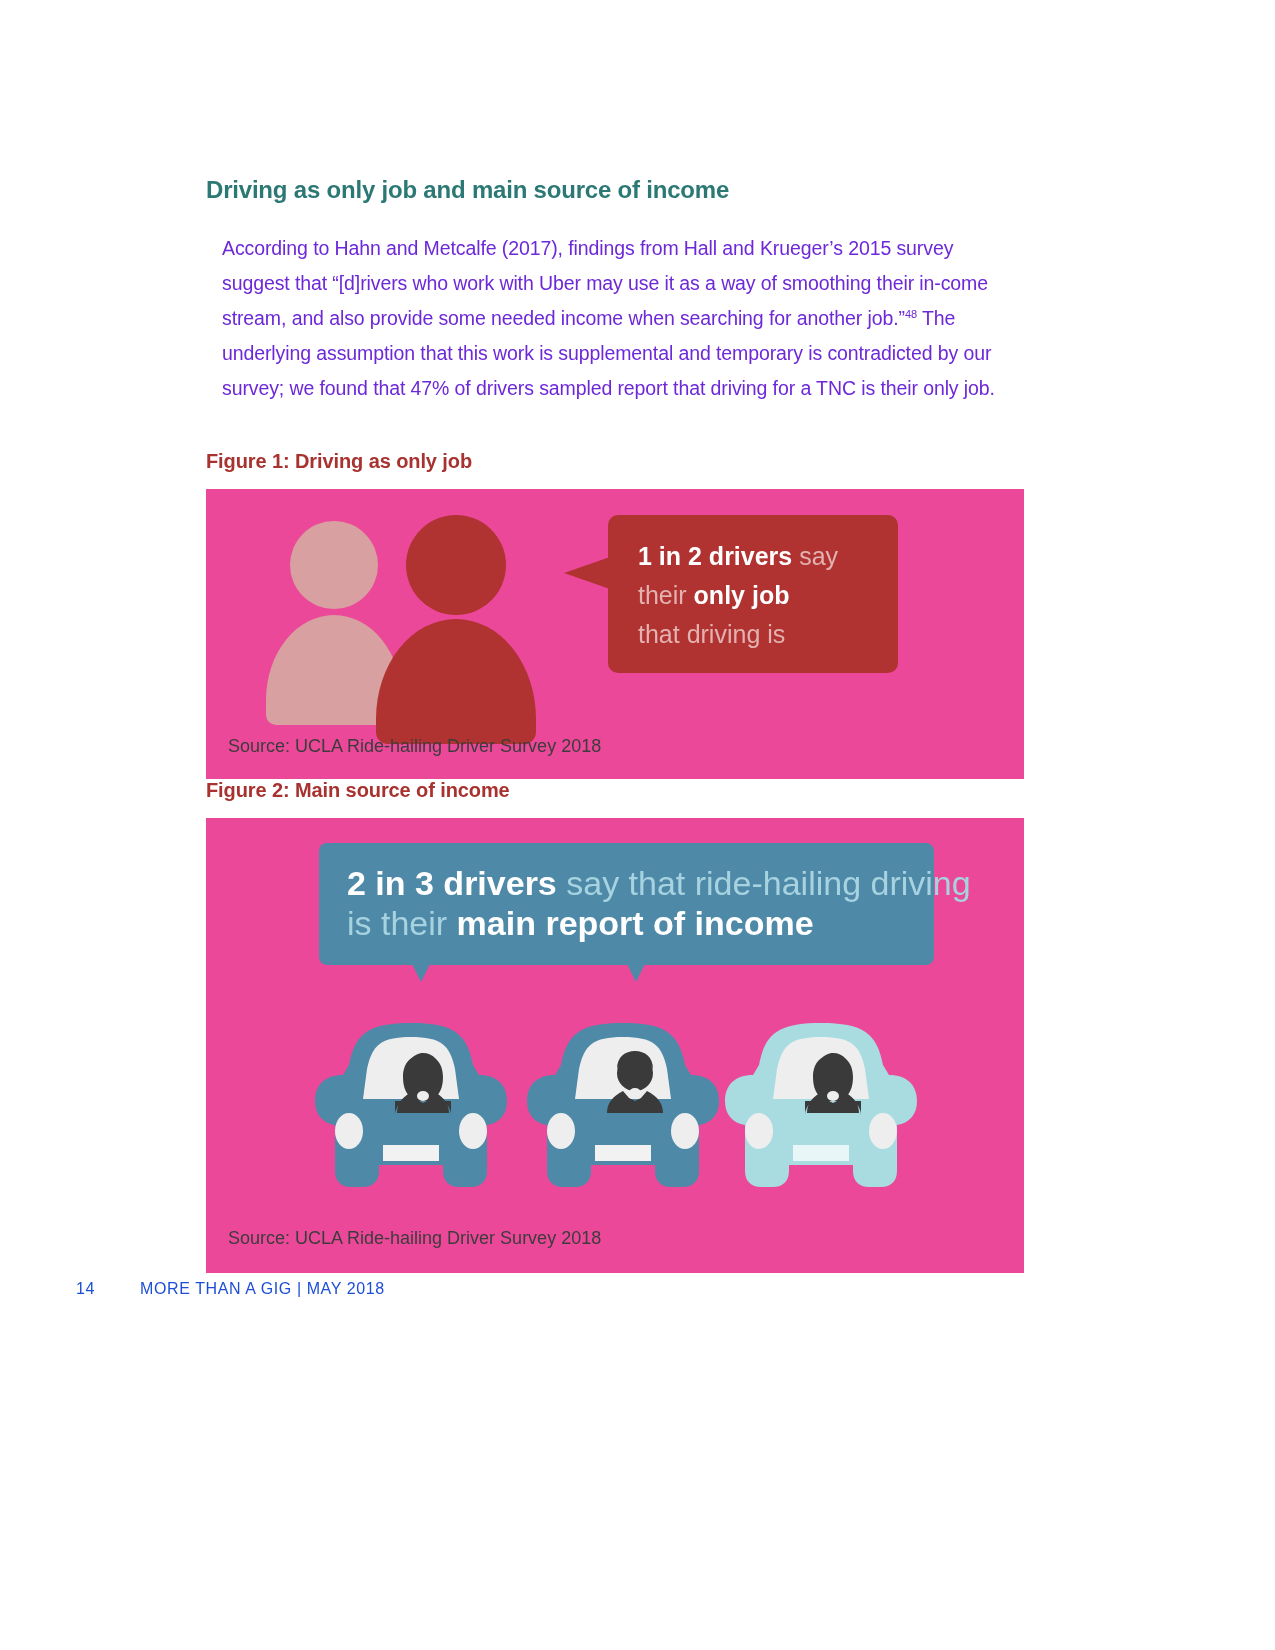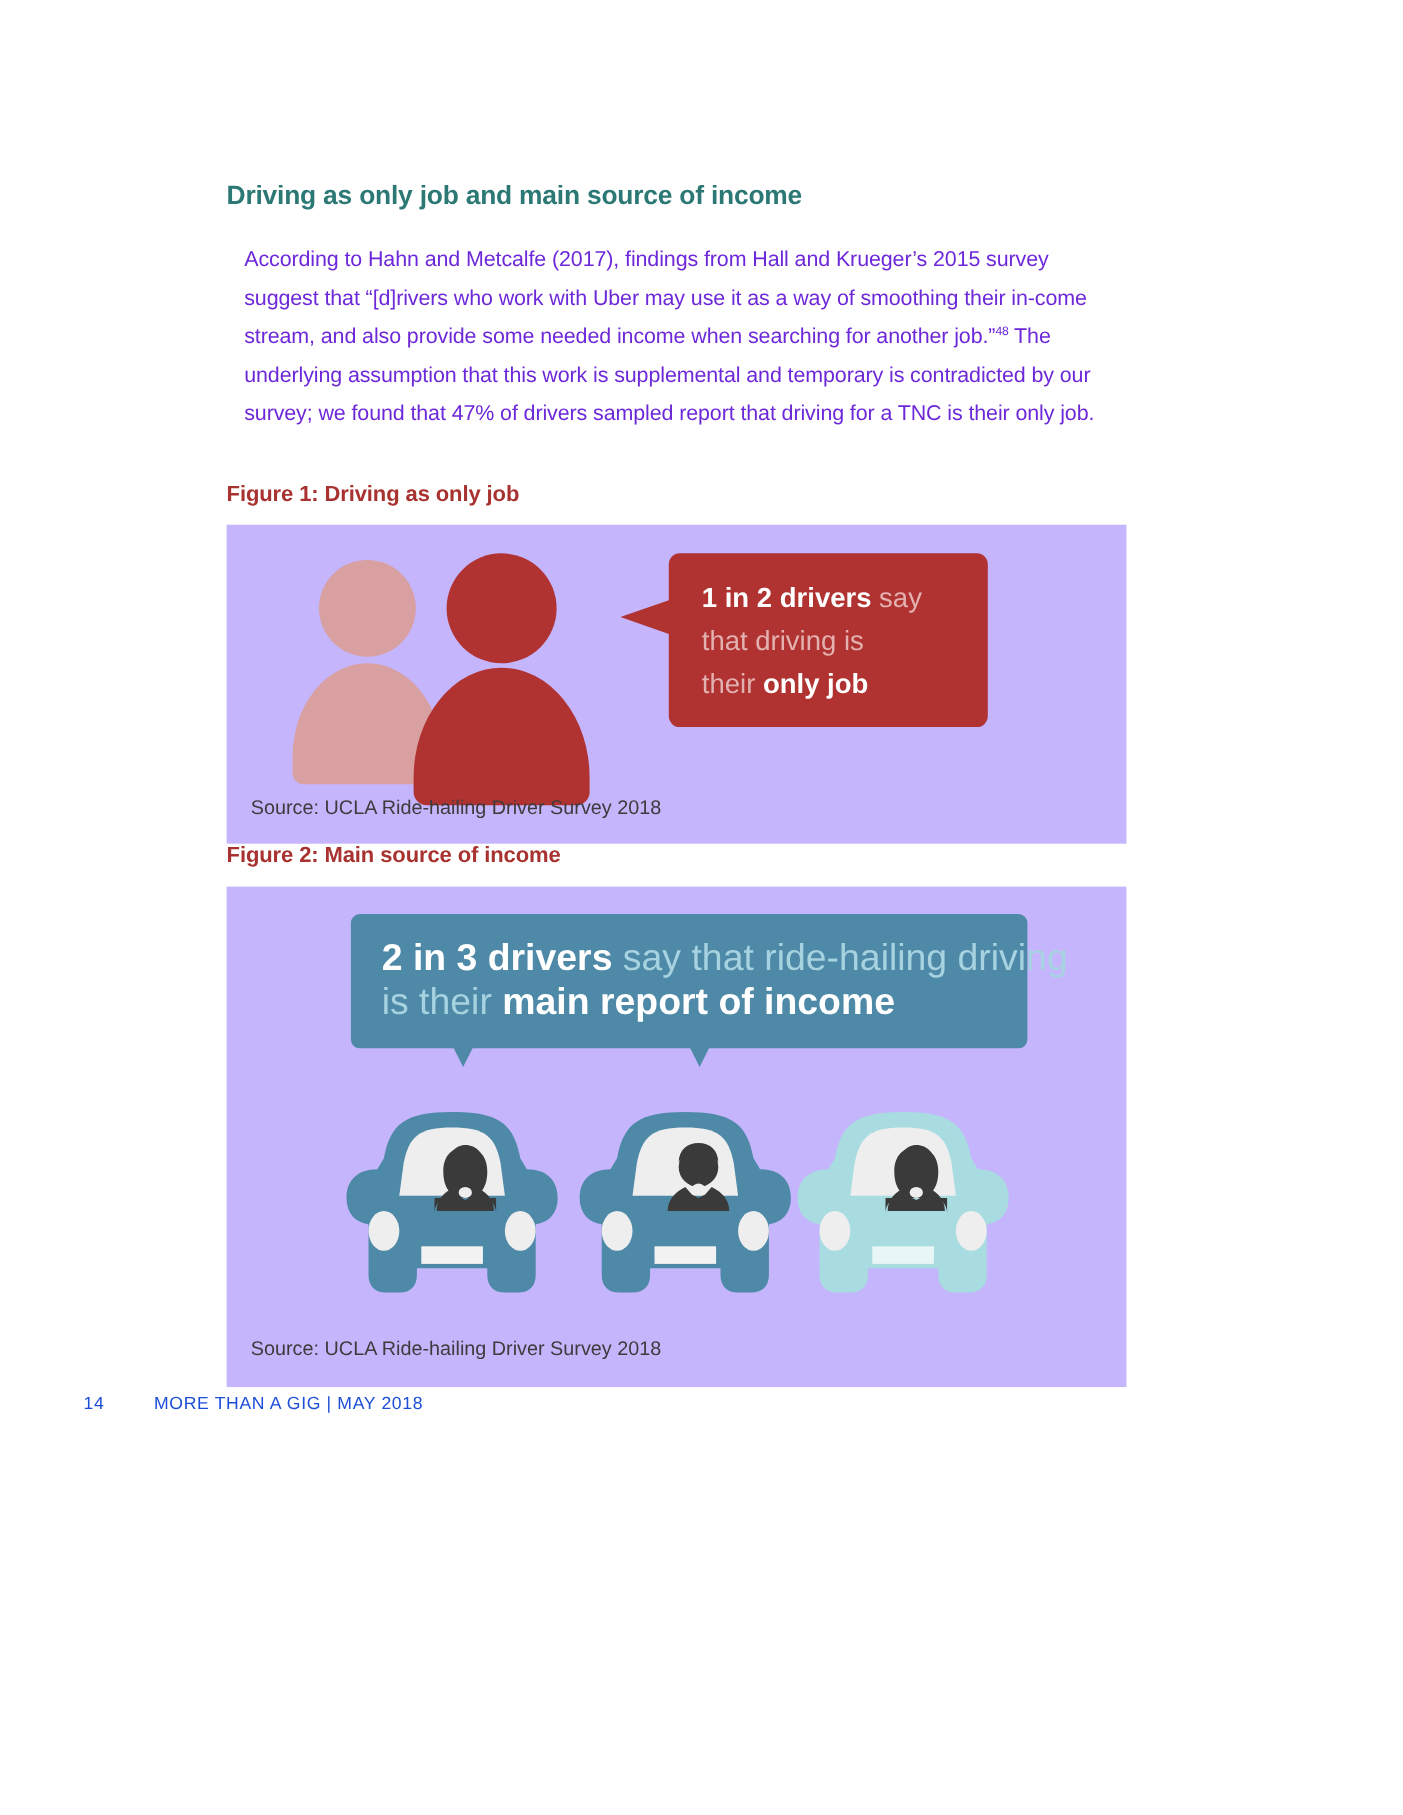--- a/index.html
+++ b/index.html
@@ -10,21 +10,21 @@
   body {
     width: 1275px;
     height: 1650px;
     position: relative;
     font-family: "Liberation Sans", sans-serif;
     color: #3a3a3a;
     overflow: hidden;
   }
   .page {
     position: absolute;
-    left: 0; top: 4px;
+    left: 0; top: 16px;
     width: 1275px;
     height: 1334px;
     background: #ffffff;
   }
   .content {
     position: absolute;
     left: 206px;
     top: 160px;
     width: 818px;
   }
@@ -54,21 +54,21 @@
   .figure-title {
     font-size: 20px;
     font-weight: bold;
     color: #a8322f;
     margin: 0 0 16px 0;
     letter-spacing: -0.1px;
   }
 
   
   .figure-panel {
-    background: #c4b5fd;
+    background: #ec4899;
     position: relative;
     width: 818px;
     box-sizing: border-box;
   }
   .figure-source {
     font-size: 18px;
     color: #3c3c3c;
     position: absolute;
     left: 22px;
   }
@@ -229,24 +229,24 @@
           <div class="head"></div>
           <div class="body"></div>
         </div>
       </div>
 
       <div class="bubble-red">
         <div class="tail"></div>
         <div class="line">
           <span class="strong">1 in 2 drivers</span><span> say</span>
         </div>
-        <div class="line">that driving is</div>
         <div class="line">
           <span>their </span><span class="strong">only job</span>
         </div>
+        <div class="line">that driving is</div>
       </div>
 
       <div class="figure-source" id="figure1-source">Source: UCLA Ride-hailing Driver Survey 2018</div>
     </div>
 
 
     <h2 class="figure-title">Figure 2: Main source of income</h2>
 
     <div class="figure-panel" id="figure2-panel">
 

